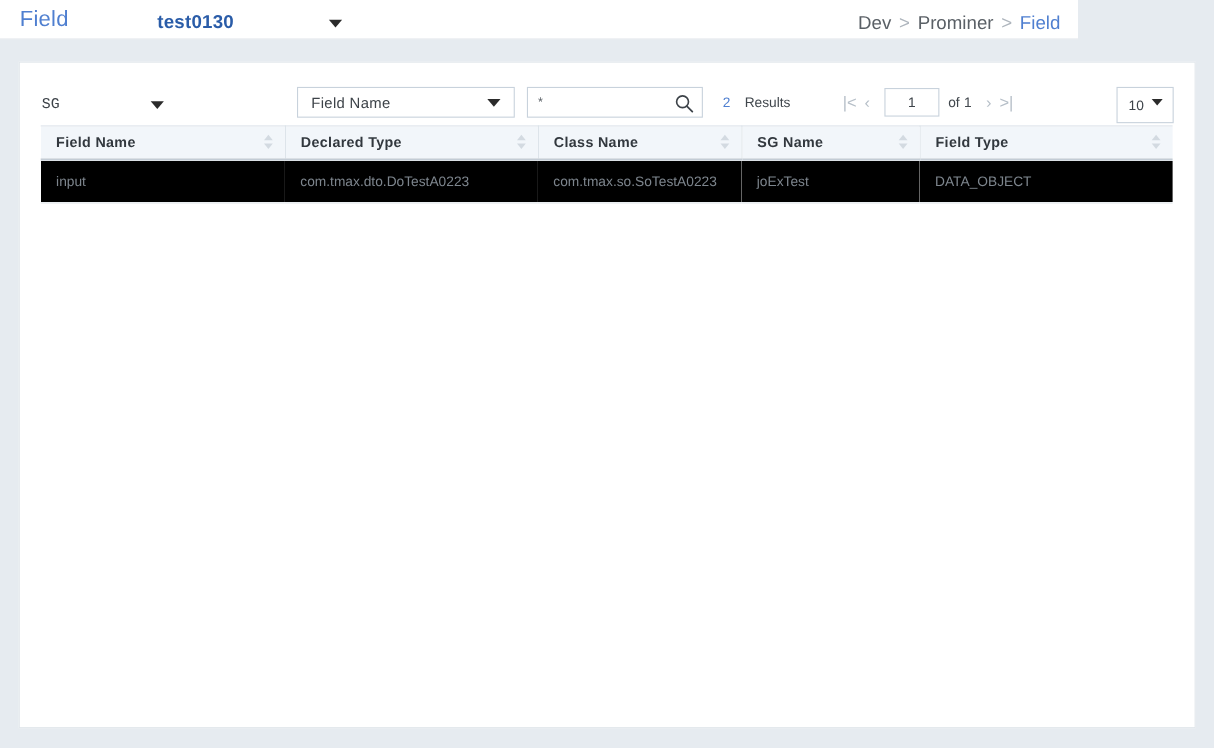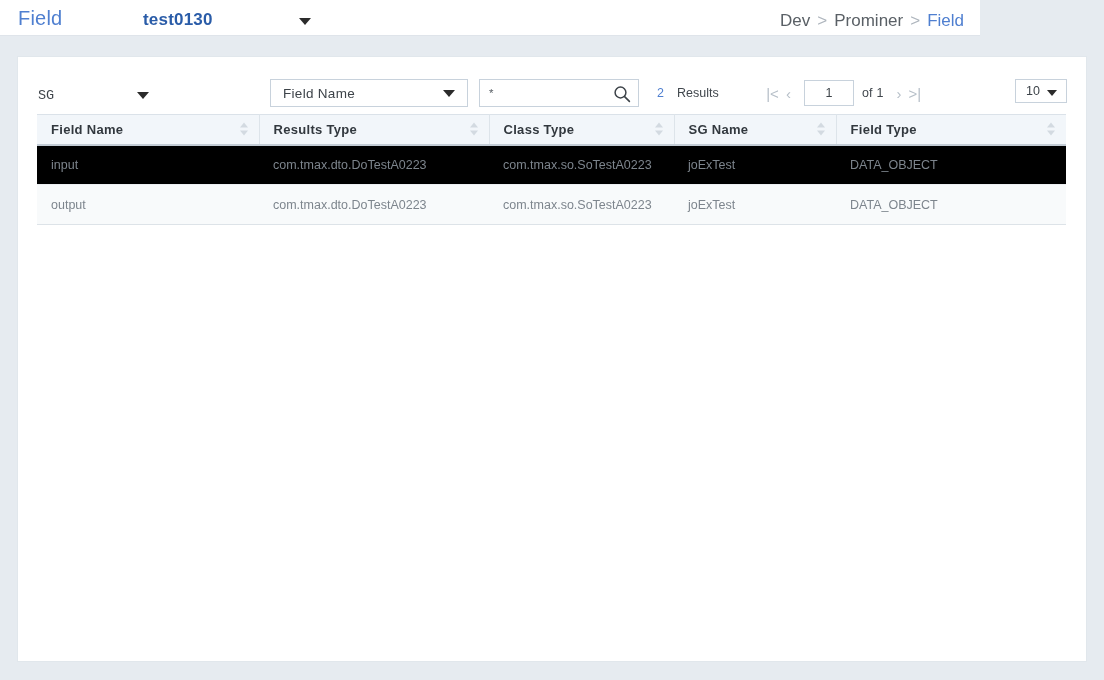--- a/index.html
+++ b/index.html
@@ -207,21 +207,21 @@
     color: #41474d;
     margin-right: 8px;
     white-space: nowrap;
   }
   #page-total .pt-num { margin-left: 4px; }
 
   
   #page-size {
     position: absolute;
     left: 997px; top: 22px;
-    width: 52px; height: 24px;
+    width: 52px; height: 33px;
     border: 1px solid #c8d2dc;
     background: #fff;
     display: flex;
     align-items: center;
     cursor: pointer;
   }
   #page-size .ps-label {
     font-size: 12.5px;
     color: #3d4349;
     margin-left: 10px;
@@ -371,28 +371,28 @@
     <thead>
       <tr>
         <th>
           <span>Field  Name</span>
           <span class="sort-arrows">
               <i class="up"></i>
               <i class="dn"></i>
             </span>
         </th>
         <th>
-          <span>Results  Type</span>
+          <span>Declared  Type</span>
           <span class="sort-arrows">
               <i class="up"></i>
               <i class="dn"></i>
             </span>
         </th>
         <th>
-          <span>Class  Type</span>
+          <span>Class  Name</span>
           <span class="sort-arrows">
               <i class="up"></i>
               <i class="dn"></i>
             </span>
         </th>
         <th>
           <span>SG  Name</span>
           <span class="sort-arrows">
               <i class="up"></i>
               <i class="dn"></i>
@@ -408,23 +408,16 @@
       </tr>
     </thead>
     <tbody>
       <tr class="odd">
         <td>input</td>
         <td>com.tmax.dto.DoTestA0223</td>
         <td>com.tmax.so.SoTestA0223</td>
         <td>joExTest</td>
         <td>DATA_OBJECT</td>
       </tr>
-      <tr class="even">
-        <td>output</td>
-        <td>com.tmax.dto.DoTestA0223</td>
-        <td>com.tmax.so.SoTestA0223</td>
-        <td>joExTest</td>
-        <td>DATA_OBJECT</td>
-      </tr>
     </tbody>
   </table>
 
 </div>
 
 </body></html>

